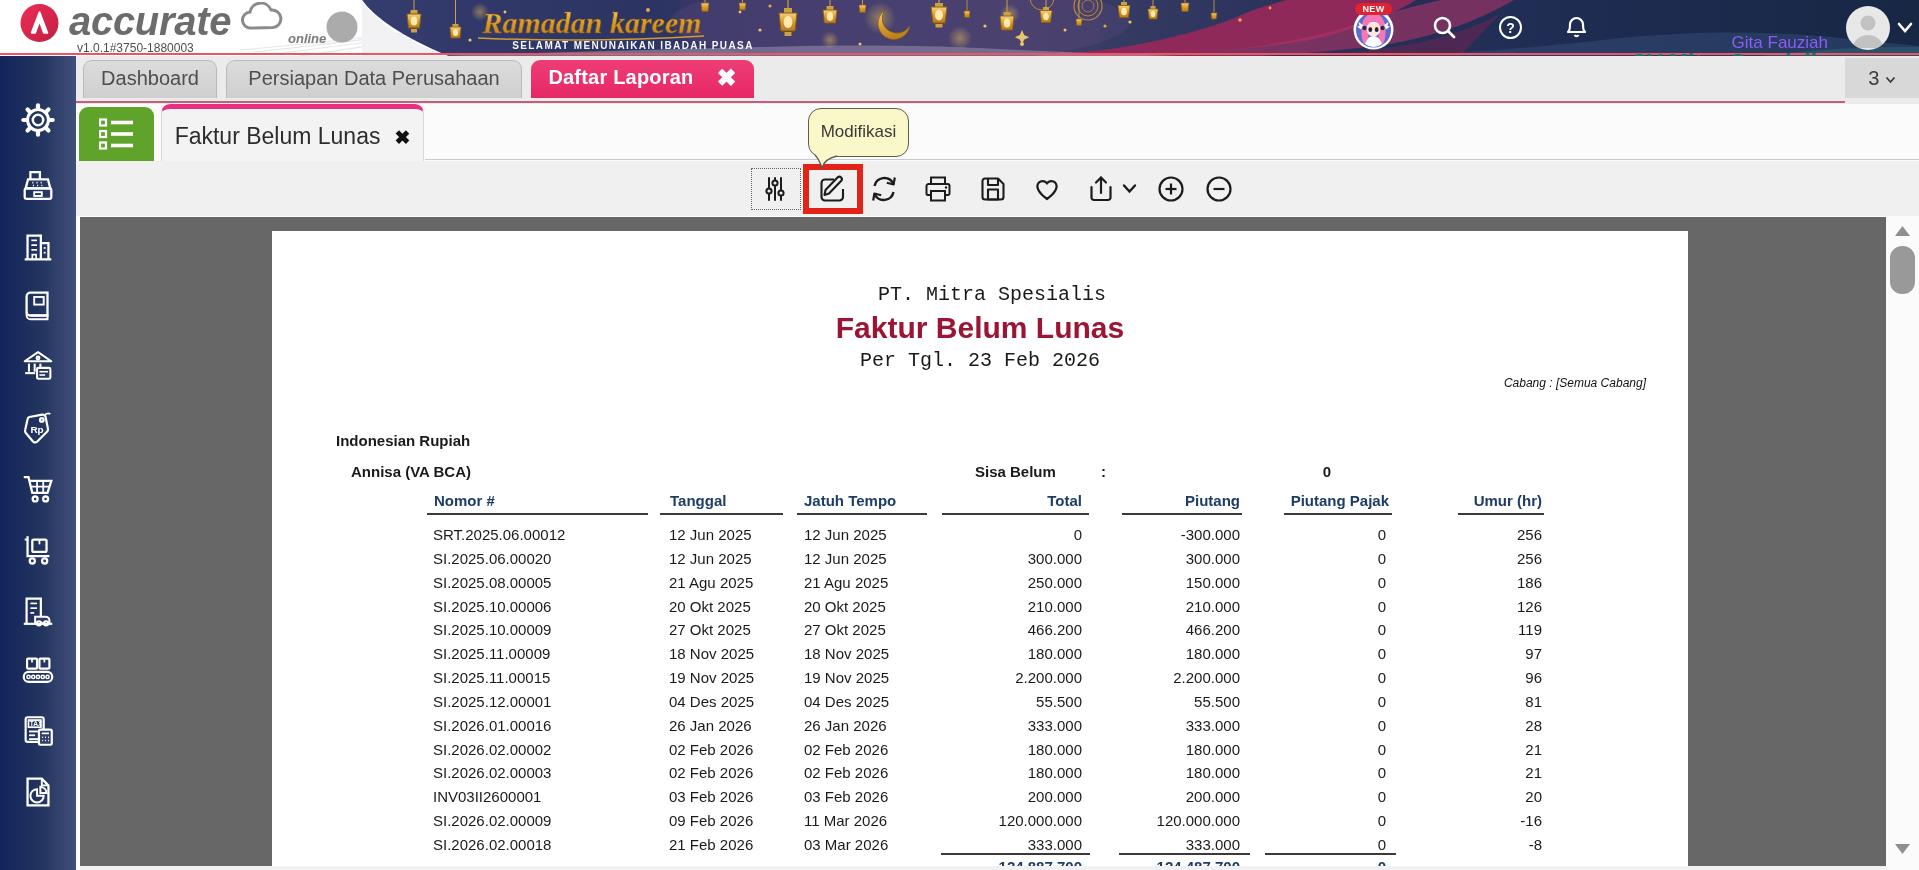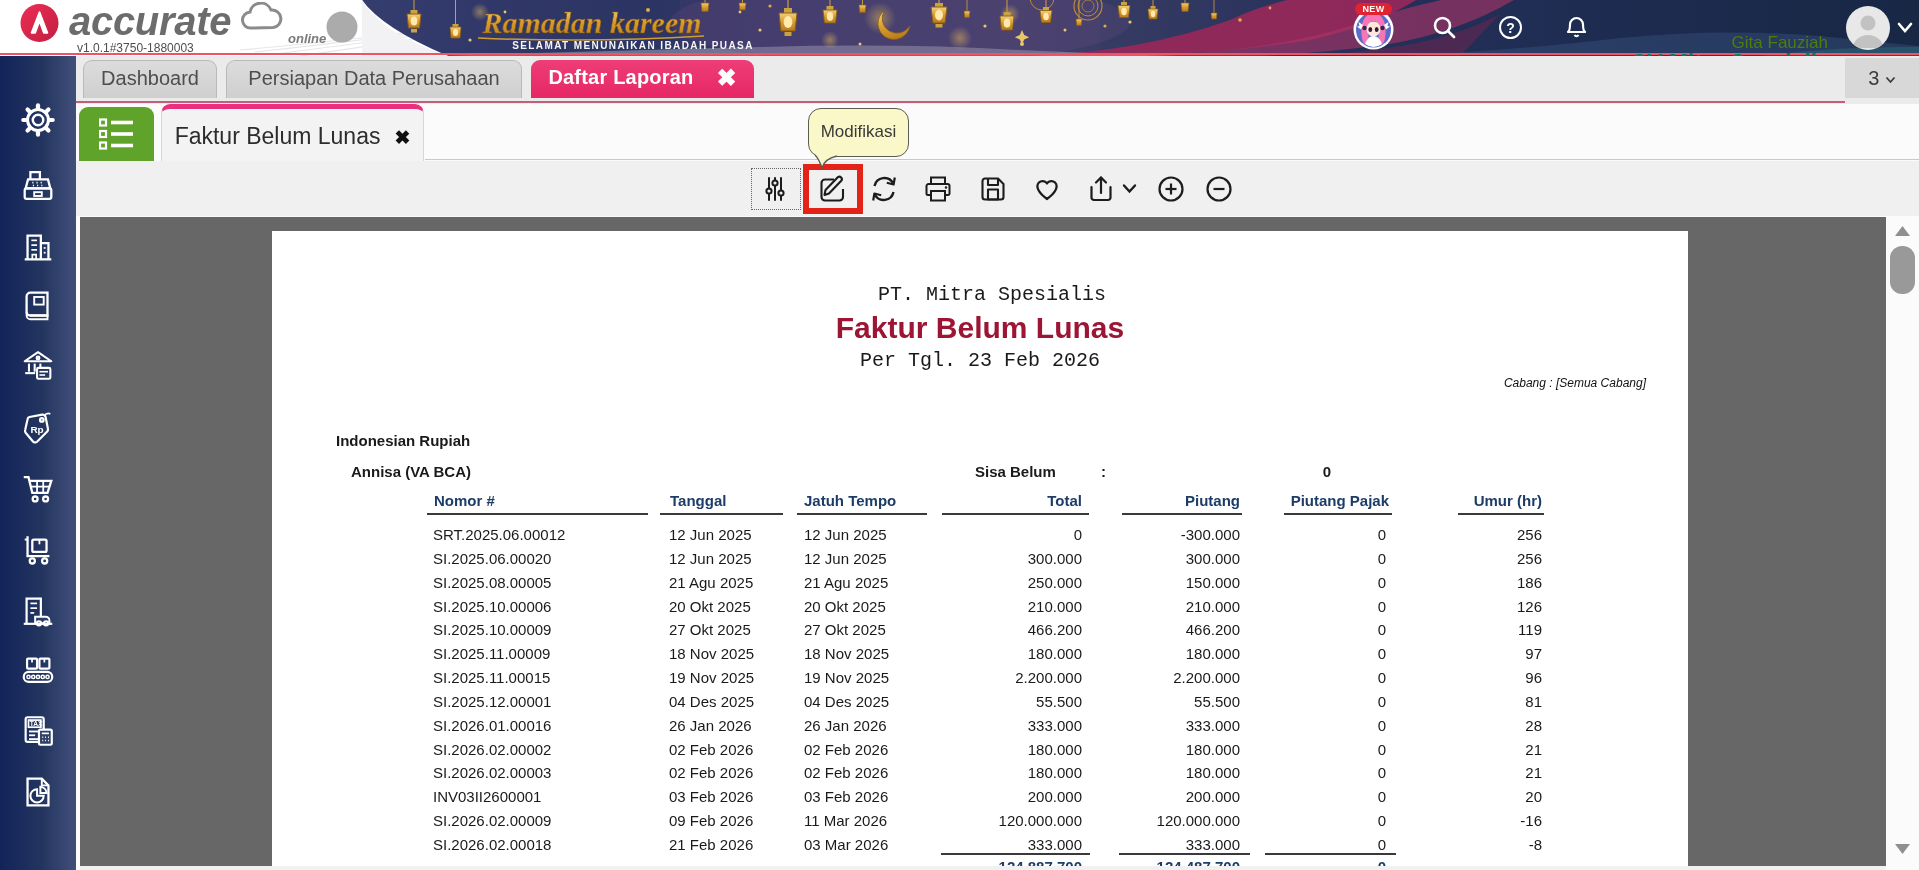--- a/index.html
+++ b/index.html
@@ -15,21 +15,21 @@
 #accu { left:69px; top:-1px; font-size:40px; font-weight:bold; font-style:italic; color:#6c6c6c; letter-spacing:-0.3px; }
 #onlinetx { left:247px; top:31px; font-size:13px; font-weight:bold; font-style:italic; color:#7a7a7a;margin-left:41px; }
 #version { left:77px; top:41px; font-size:12px; color:#4e4e4e; }
 #redline1 { left:0; top:53px; width:1919px; height:2px; background:#ed5564; }
 
 
 #avatarmini { left:1353px; top:9px; width:41px; height:41px; }
 #newbadge { left:1355px; top:3px; width:37px; height:12px; background:#e02331; border-radius:6px; color:#fff; font-size:9px; font-weight:bold; text-align:center; line-height:12px; letter-spacing:0.4px; }
 .hicon { top:15px; width:25px; height:25px; }
 #cvname { left:1500px; top:6px; width:330px; text-align:right; color:#0f766e; font-size:23px; font-weight:600;margin-top:44px; }
-#cvuser { left:1500px; top:33px; width:328px; text-align:right; color:#4d7c0f; font-size:17px; }
+#cvuser { left:1500px; top:33px; width:328px; text-align:right; color:#8b5cf6; font-size:17px; }
 #useravatar { left:1846px; top:6px; width:44px; height:44px; border-radius:50%; background:#e8e8e8; overflow:hidden; }
 #chev { left:1897px; top:22px; }
 
 
 #tabstrip { left:0; top:56px; width:1919px; height:48px; background:#ebebeb; }
 #redline2 { left:0; top:101px; width:1845px; height:1.5px; background:#c2607a; }
 .tab { position:absolute; top:3.5px; height:38.5px; border-radius:9px 9px 0 0; font-size:20px; line-height:35px; text-align:center; }
 .tab.inactive { background:linear-gradient(#dcdcdc,#cfcfcf); border:1px solid #b9b9b9; border-bottom:none; color:#4e4e4e; }
 .tab.active { background:linear-gradient(#ee3d78,#e62765); color:#fff; }
 #threebox { left:1845px; top:2px; width:74px; height:40px; background:#d8d8d8; color:#3c3c3c; font-size:20px; text-align:center; line-height:40px; }

